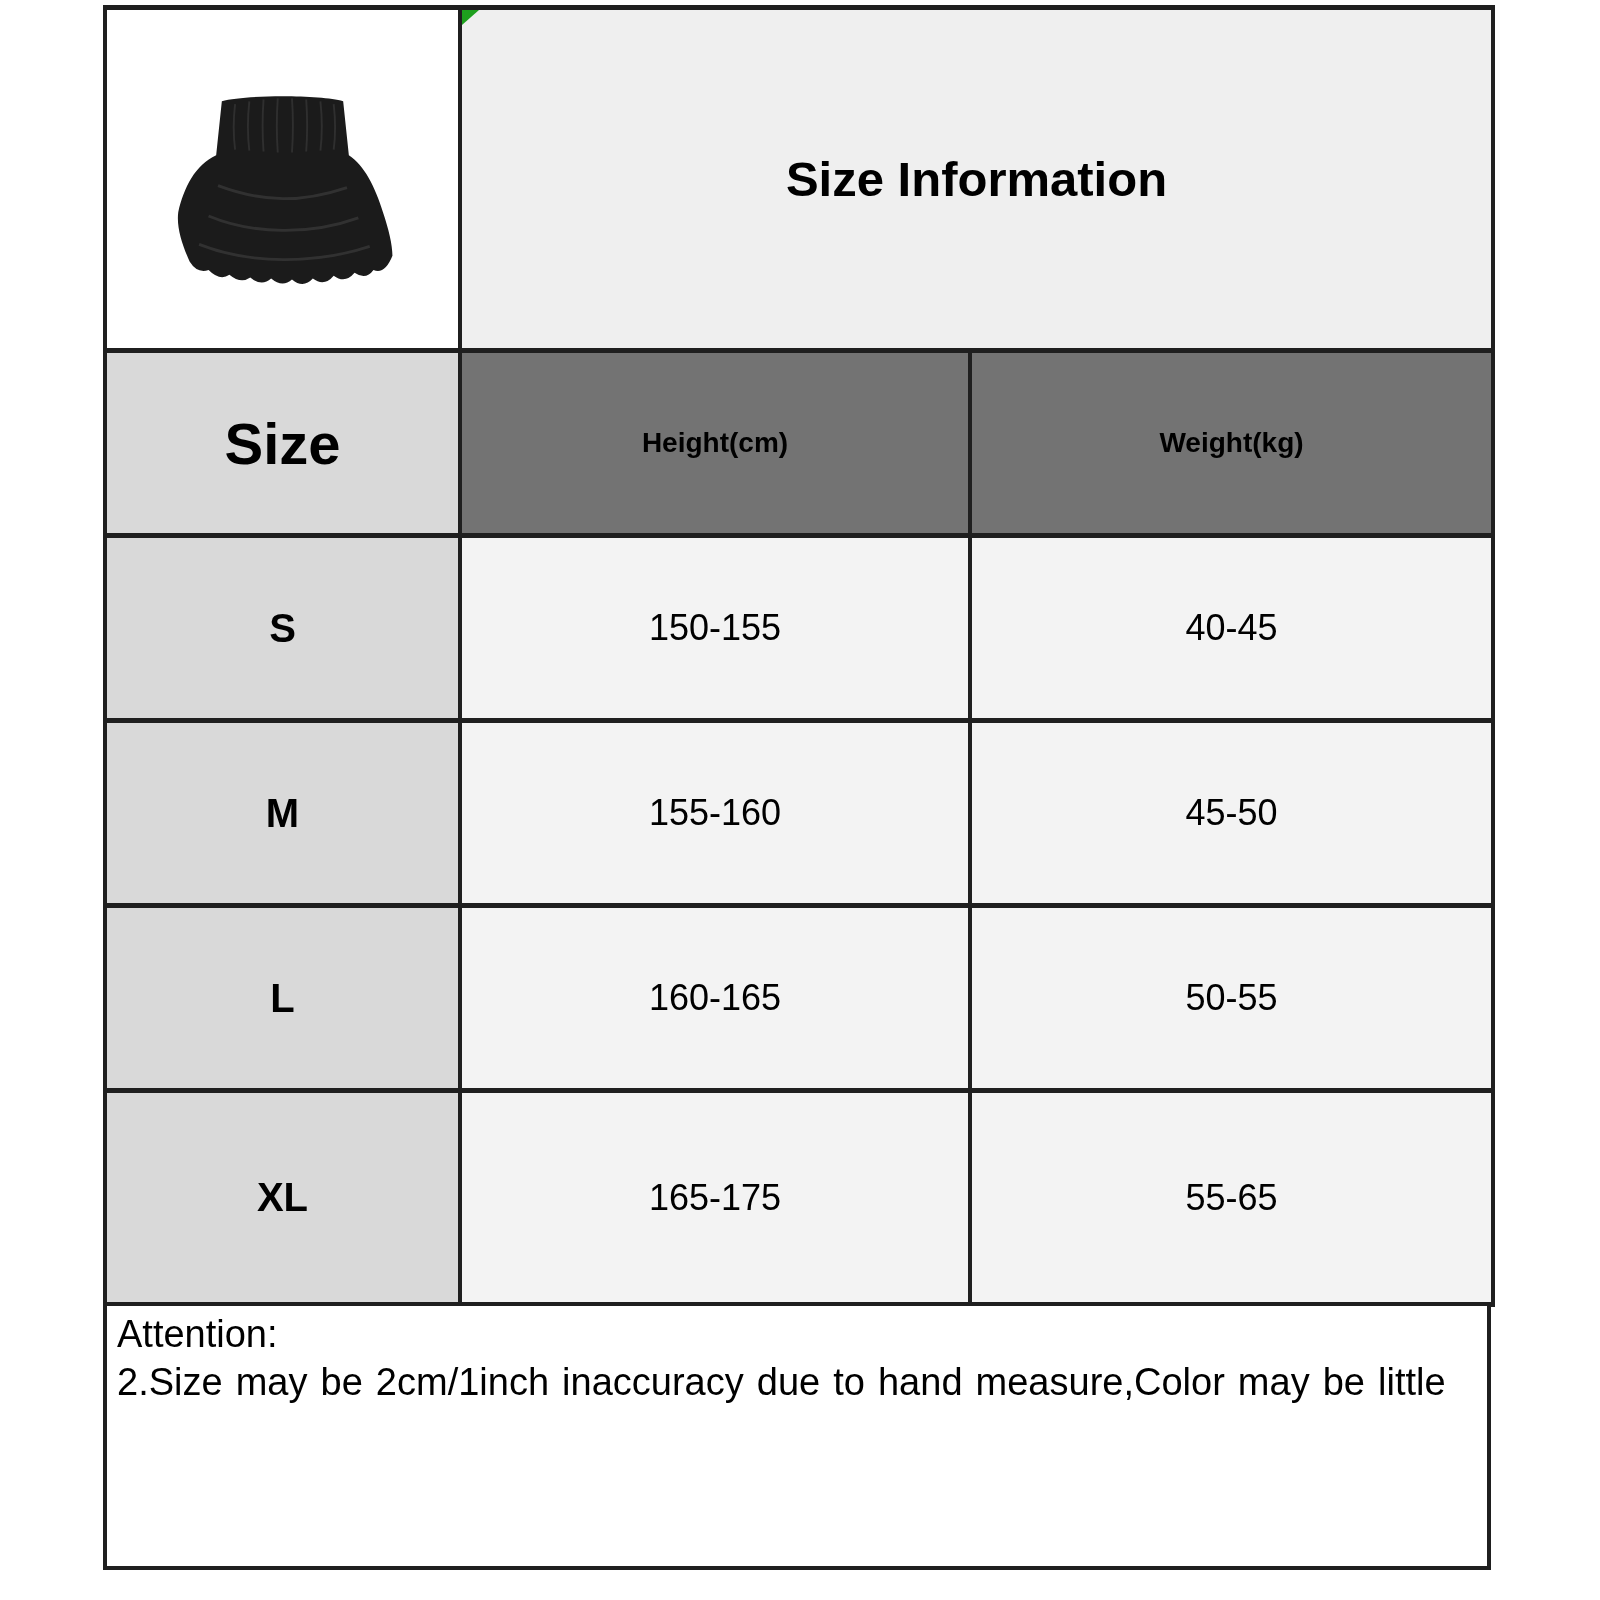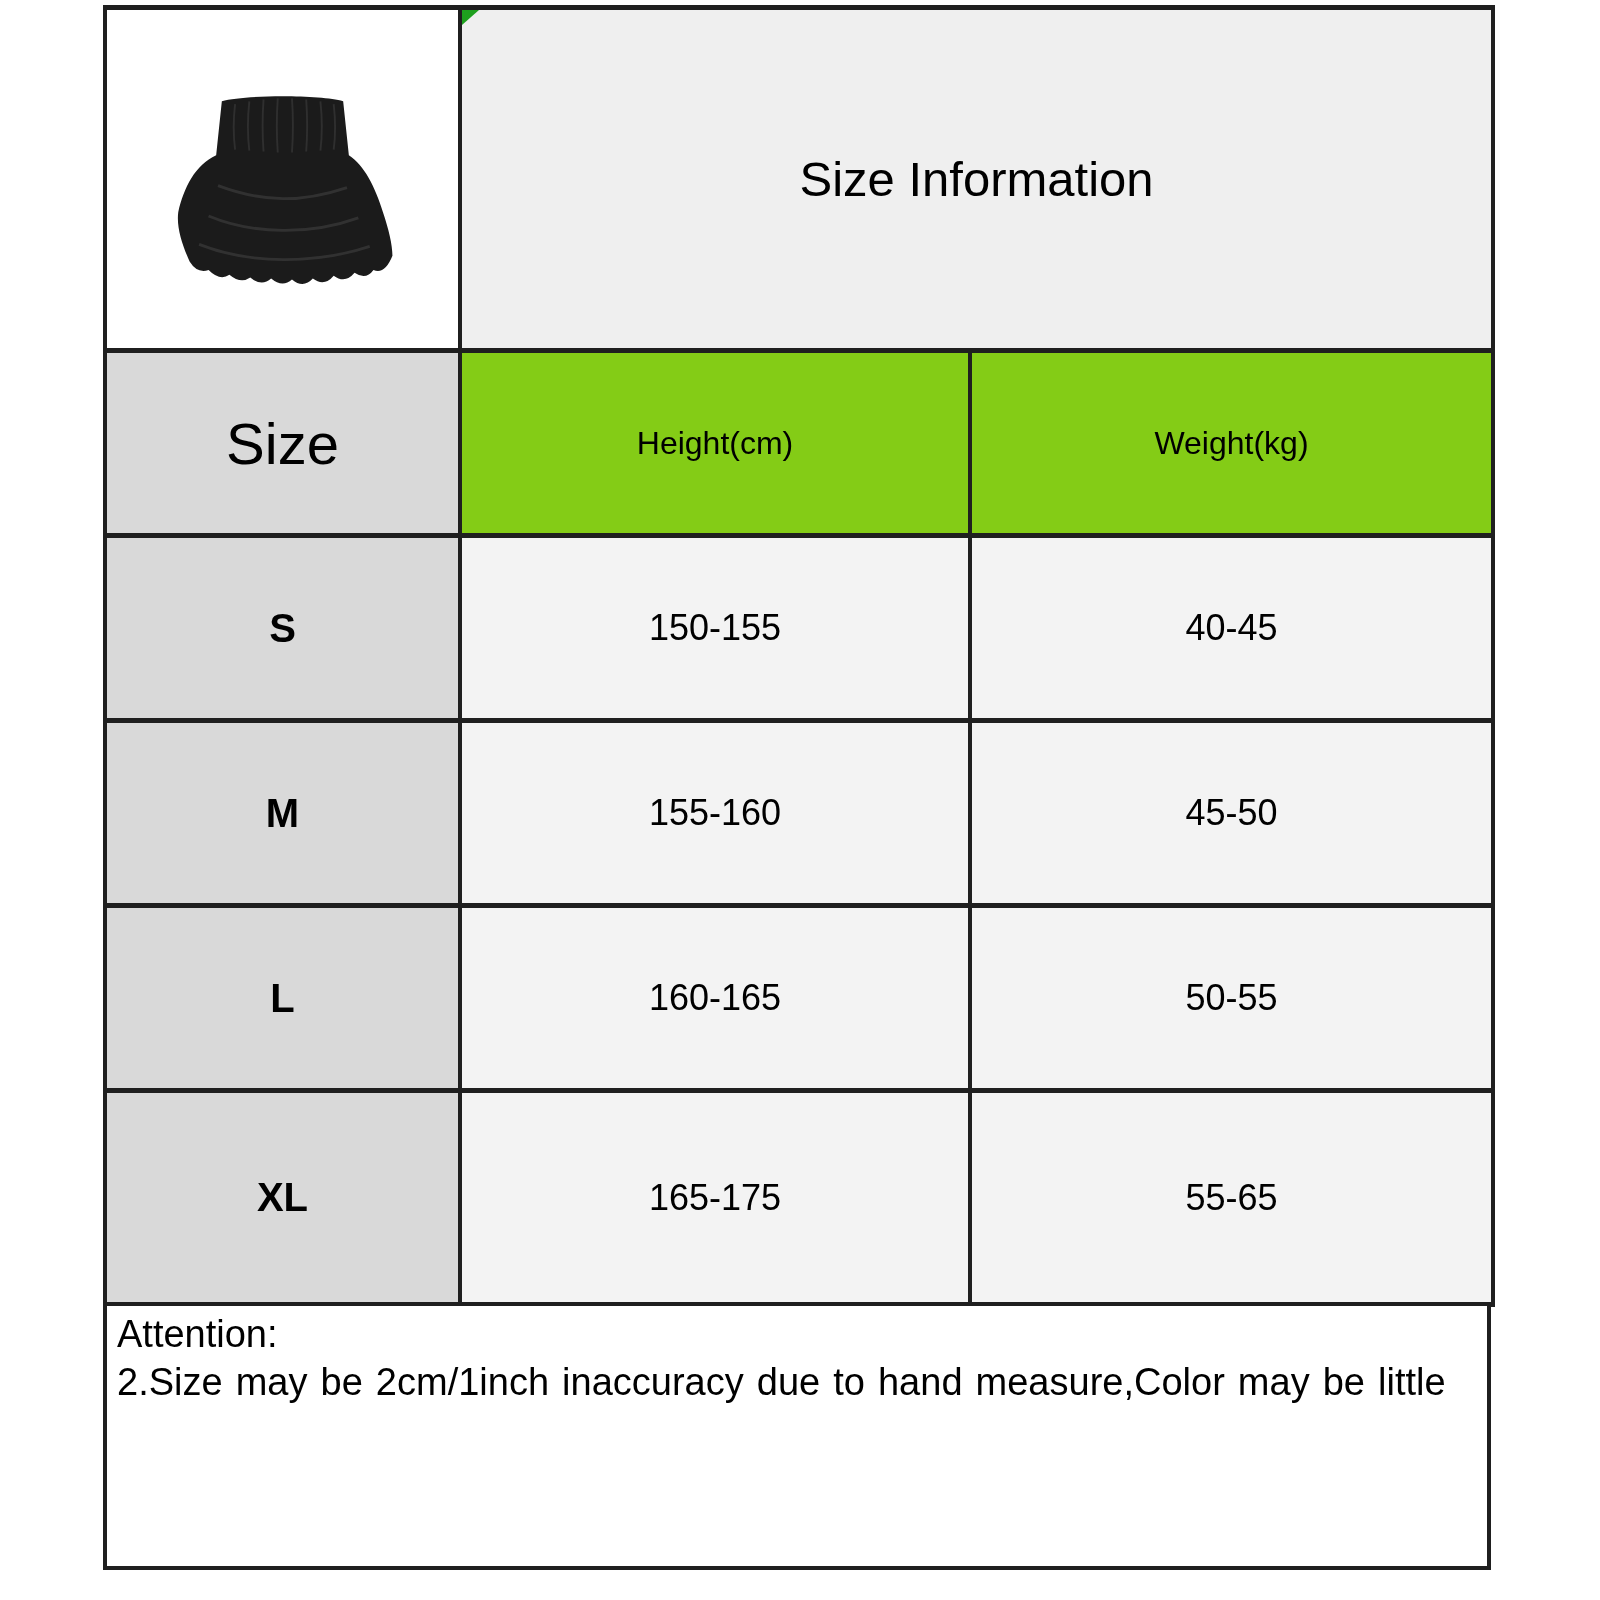--- a/index.html
+++ b/index.html
@@ -33,38 +33,38 @@
   }
   tr.r-top    { height: 343px; }
   tr.r-head   { height: 185px; }
   tr.r-data   { height: 185px; }
   tr.r-data-last { height: 214px; }
 
   td.img-cell   { background: #ffffff; }
   td.title-cell {
     background: #efefef;
     position: relative;
-    font-weight: normal;
+    font-weight: bold;
     font-size: 49px;
   }
   .green-corner {
     position: absolute;
     top: 0; left: 0;
     width: 17px; height: 15px;
     background: #1ea01e;
     clip-path: polygon(0 0, 100% 0, 0 100%);
   }
   td.head-cell {
-    background: #84cc16;
-    font-weight: normal;
-    font-size: 32px;
+    background: #737373;
+    font-weight: bold;
+    font-size: 28px;
   }
   td.head-size {
     background: #d9d9d9;
-    font-weight: normal;
+    font-weight: bold;
     font-size: 58px;
   }
   td.size-cell {
     background: #d9d9d9;
     font-weight: bold;
     font-size: 40px;
   }
   td.val-cell {
     background: #f3f3f3;
     font-weight: normal;

